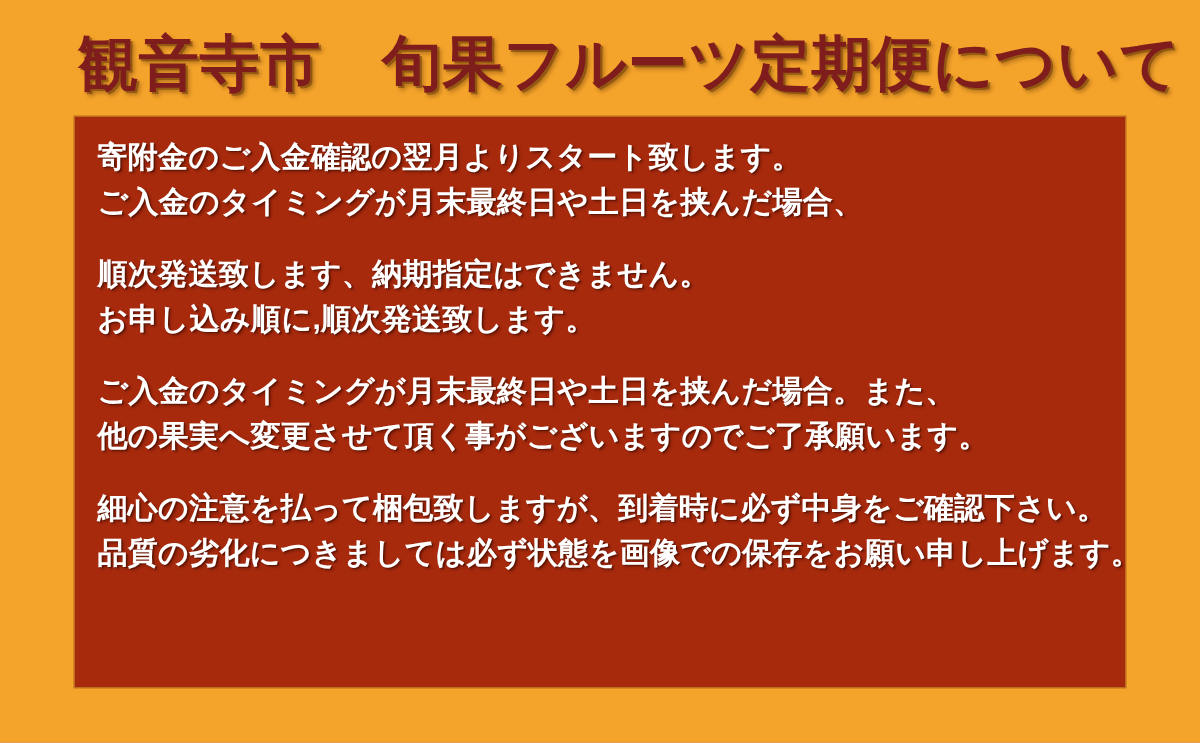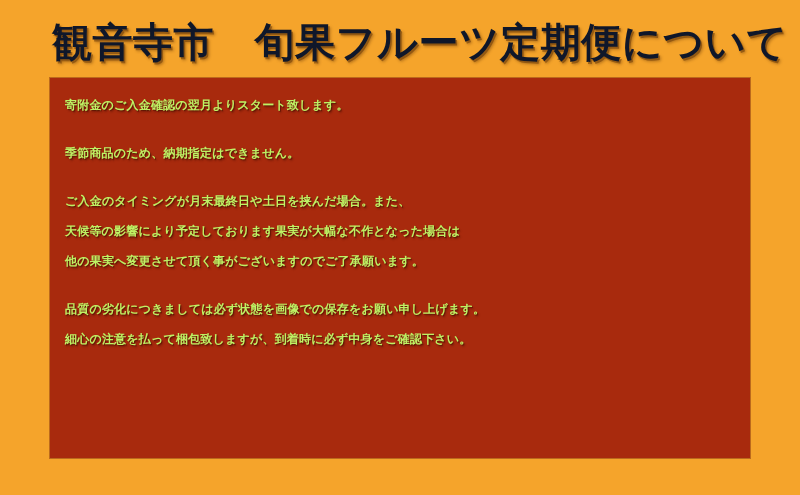--- a/index.html
+++ b/index.html
@@ -23,21 +23,21 @@
 
   
   #title {
     position: absolute;
     left: 52px;
     top: 14px;
     width: 700px;
     height: 56px;
     display: flex;
     align-items: center;
-    color: #0f172a;
+    color: #7f1d1d;
     font-size: 40px;
     font-weight: bold;
     letter-spacing: 0.5px;
     white-space: nowrap;
     text-shadow:
        1.5px 1.5px 0 rgba(110, 60, 10, 0.55),
        2.5px 2.5px 3px rgba(90, 45, 5, 0.40);
   }
 
   
@@ -54,22 +54,22 @@
   }
 
   .para {
     margin: 0 0 18px 0;
   }
   .para:last-child {
     margin-bottom: 0;
   }
 
   .line {
-    color: #bef264;
-    font-size: 12px;
+    color: #ffffff;
+    font-size: 20px;
     font-weight: bold;
     line-height: 30px;
     height: 30px;
     white-space: nowrap;
     letter-spacing: 0.2px;
     text-shadow:
        1px 1px 0 rgba(70, 15, 0, 0.55),
        1.5px 1.5px 2px rgba(60, 12, 0, 0.45);
   }
 </style>
@@ -77,31 +77,32 @@
 <body>
 
 <div id="poster">
 
   <div id="title">観音寺市　旬果フルーツ定期便について</div>
 
   <div id="notice-panel">
 
     <div class="para">
       <div class="line">寄附金のご入金確認の翌月よりスタート致します。</div>
+      <div class="line">ご入金のタイミングが月末最終日や土日を挟んだ場合、</div>
     </div>
 
     <div class="para">
-      <div class="line">季節商品のため、納期指定はできません。</div>
+      <div class="line">順次発送致します、納期指定はできません。</div>
+      <div class="line">お申し込み順に,順次発送致します。</div>
     </div>
 
     <div class="para">
       <div class="line">ご入金のタイミングが月末最終日や土日を挟んだ場合。また、</div>
-      <div class="line">天候等の影響により予定しております果実が大幅な不作となった場合は</div>
       <div class="line">他の果実へ変更させて頂く事がございますのでご了承願います。</div>
     </div>
 
     <div class="para">
+      <div class="line">細心の注意を払って梱包致しますが、到着時に必ず中身をご確認下さい。</div>
       <div class="line">品質の劣化につきましては必ず状態を画像での保存をお願い申し上げます。</div>
-      <div class="line">細心の注意を払って梱包致しますが、到着時に必ず中身をご確認下さい。</div>
     </div>
 
   </div>
 </div>
 
 </body></html>

